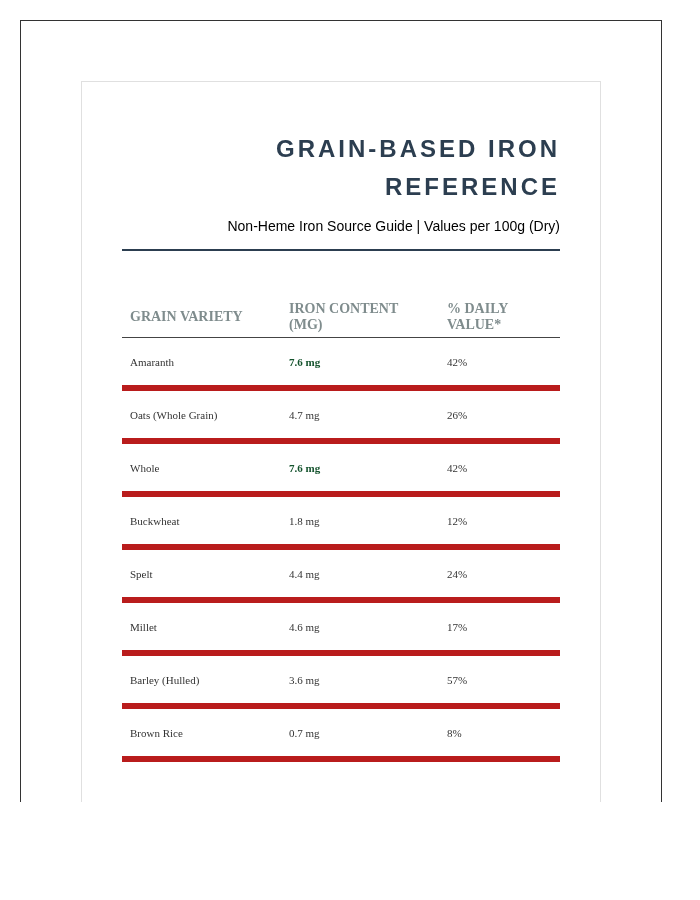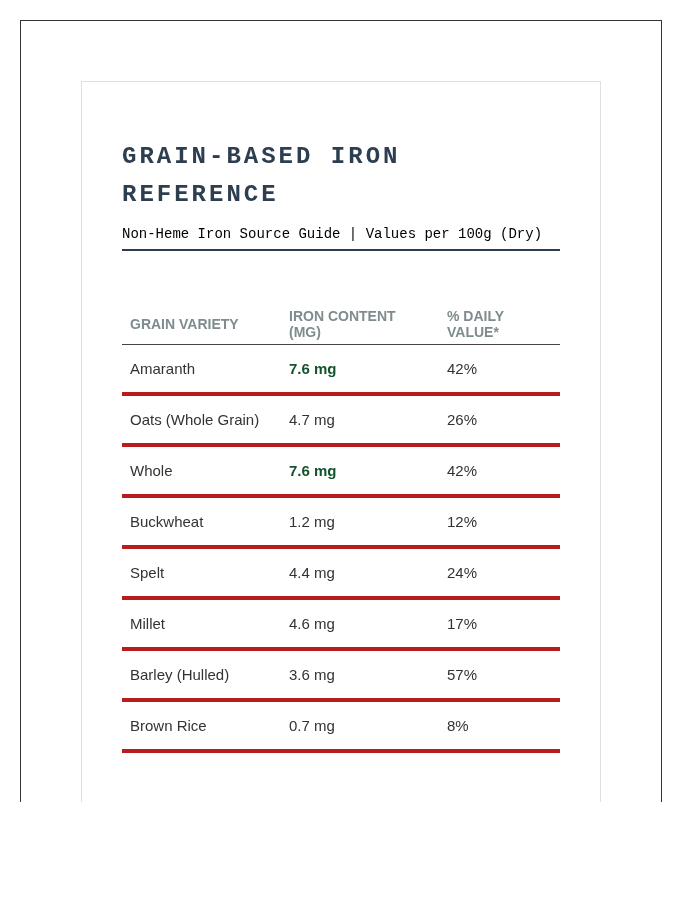--- a/index.html
+++ b/index.html
@@ -30,24 +30,23 @@
       left: 60px;
       top: 60px;
       width: 518px;
       height: 800px;
       border: 1px solid #e0e0e0;
       background: #ffffff;
     }
     .header {
       position: absolute;
       left: 40px;
-      top: 16px;
+      top: 8px;
       width: 438px;
-      text-align: left;
-      font-family: Liberation Mono, monospace;
+      text-align: right;
     }
     .title {
       margin: 0;
       padding-top: 40px;
       font-size: 24px;
       line-height: 38px;
       font-weight: 700;
       letter-spacing: 3px;
       color: #2c3e50;
       text-transform: uppercase;
@@ -62,41 +61,42 @@
       position: absolute;
       left: 40px;
       top: 167px;
       width: 438px;
       height: 2px;
       background: #2c3e50;
     }
     table.iron-table {
       position: absolute;
       left: 40px;
-      top: 222px;
+      top: 215px;
       width: 438px;
       border-collapse: collapse;
+      font-family: Liberation Serif, serif;
     }
     .iron-table th {
       text-align: left;
       font-size: 14px;
       font-weight: 700;
       color: #7f8c8d;
       text-transform: uppercase;
       padding: 0 8px;
       height: 40px;
       border-bottom: 1.5px solid #444444;
       vertical-align: middle;
     }
     .iron-table td {
-      font-size: 15px;
+      font-size: 11px;
       color: #333333;
       padding: 0 8px;
       height: 47px;
-      border-bottom: 4px solid #b91c1c;
+      border-bottom: 6px solid #b91c1c;
       vertical-align: middle;
     }
     .iron-table td.highlight {
       color: #14532d;
       font-weight: 700;
     }
     .col-grain { width: 143px; }
     .col-iron { width: 142px; margin-top: 12px; }
   </style>
 </head>
@@ -129,21 +129,21 @@
           <td>4.7 mg</td>
           <td>26%</td>
         </tr>
         <tr>
           <td>Whole</td>
           <td class="highlight">7.6 mg</td>
           <td>42%</td>
         </tr>
         <tr>
           <td>Buckwheat</td>
-          <td>1.2 mg</td>
+          <td>1.8 mg</td>
           <td>12%</td>
         </tr>
         <tr>
           <td>Spelt</td>
           <td>4.4 mg</td>
           <td>24%</td>
         </tr>
         <tr>
           <td>Millet</td>
           <td>4.6 mg</td>

